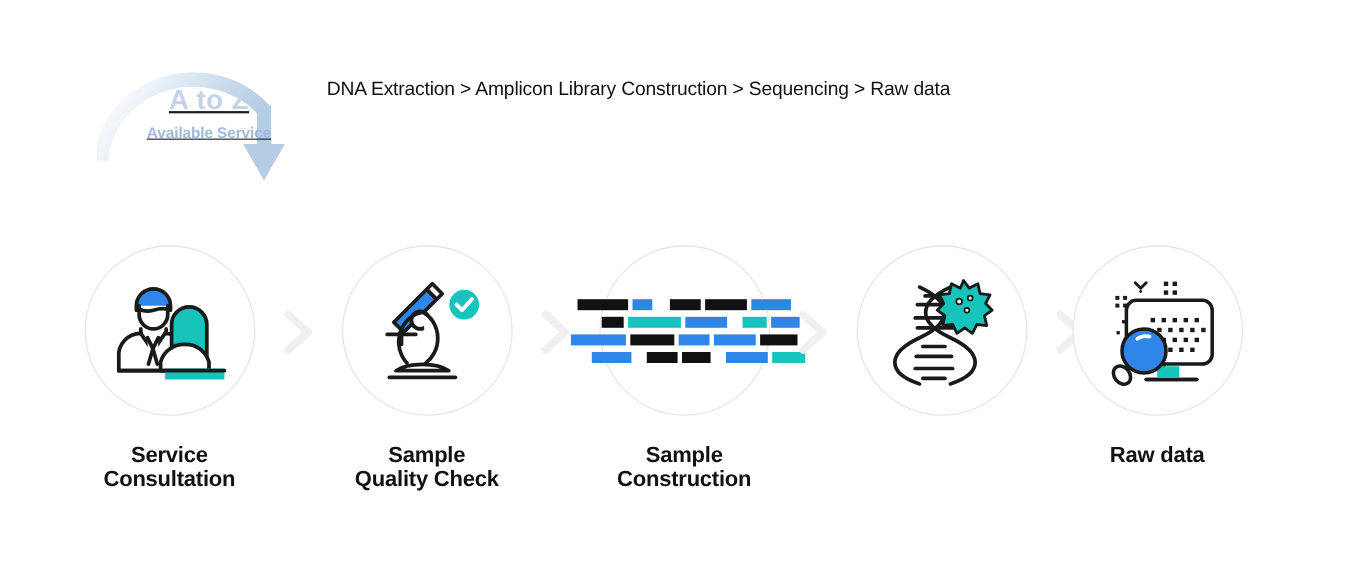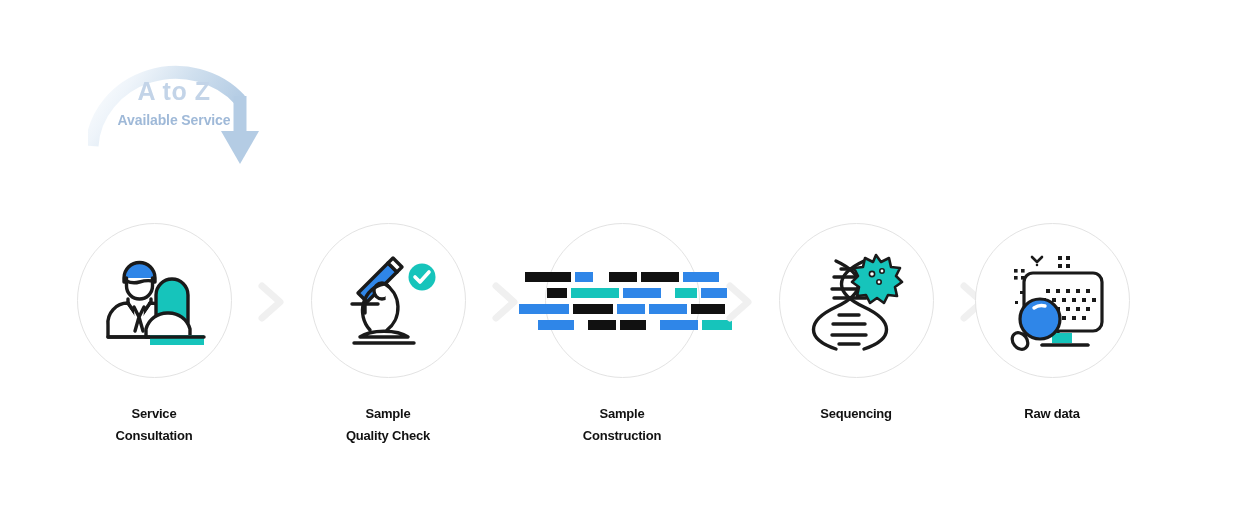--- a/index.html
+++ b/index.html
@@ -24,25 +24,26 @@
     width: 205px;
     height: 140px;
   }
   #atoz-badge .arc-svg {
     position: absolute;
     left: 0;
     top: 0;
   }
   #atoz-text-wrap {
     position: absolute;
-    left: 0;
+    left: 16px;
     top: 44px;
     width: 172px;
     text-align: center;
     pointer-events: none;
+    text-decoration: underline;
   }
   #atoz-title {
     font-size: 25px;
     font-weight: bold;
     letter-spacing: 0.5px;
     color: #c3d4e8;
     line-height: 1.1;
   }
   #atoz-subtitle {
     margin-top: 6px;
@@ -88,21 +89,21 @@
     border-radius: 50%;
     border: 1px solid #e3e3e3;
     background: #ffffff;
     box-sizing: border-box;
     display: flex;
     align-items: center;
     justify-content: center;
   }
   .step-label {
     margin-top: 25px;
-    font-size: 13px;
+    font-size: 20px;
     font-weight: bold;
     line-height: 22px;
     color: #111111;
     letter-spacing: -0.2px;
   }
   .step-label .l2 { display: block; }
 
   .chevron {
     position: absolute;
     top: 60px;
@@ -128,20 +129,21 @@
     <polygon points="133,97 171,97 152,130" fill="#b4cce4"></polygon>
   </svg>
 
   <div id="atoz-text-wrap">
     <div id="atoz-title">A to Z</div>
     <div id="atoz-subtitle">Available Service</div>
   </div>
 </div>
 
 <div id="header-lines">
+  <div class="hline">DNA Extraction &gt; Amplicon Library Construction &gt; Sequencing &gt; Raw data</div>
 </div>
 
 <div id="workflow">
 
   <div class="step" style="left:54px;">
     <div class="step-circle">
       <svg width="112" height="100" viewBox="0 0 112 100">
         <g fill="none" stroke="#1a1a1a" stroke-width="3.4" stroke-linejoin="round" stroke-linecap="round">
 
           <path d="M26 27 a15.5 15.5 0 0 1 31 0 v4 h-31 z" fill="#2f86e8" stroke="#1a1a1a"></path>
@@ -280,24 +282,20 @@
           <path d="M24 86 h34"></path>
           <path d="M31 95 h20"></path>
         </g>
 
         <path d="M68 6 l5 7 l8 -4 l2 9 l9 1 l-4 8 l6 6 l-7 5 l2 9 l-9 -1 l-4 8 l-7 -5 l-7 5 l-4 -8 l-9 1 l2 -9 l-7 -5 l6 -6 l-4 -8 l9 -1 l2 -9 l8 4 z" fill="#16c4bb" stroke="#1a1a1a" stroke-width="2.6" stroke-linejoin="round"></path>
         <circle cx="64" cy="25" r="2.6" fill="#ffffff" stroke="#1a1a1a" stroke-width="1.6"></circle>
         <circle cx="74" cy="22" r="2.2" fill="#ffffff" stroke="#1a1a1a" stroke-width="1.6"></circle>
         <circle cx="71" cy="33" r="2.2" fill="#ffffff" stroke="#1a1a1a" stroke-width="1.6"></circle>
       </svg>
     </div>
-    <div class="step-label">
-      <span>Sequencing</span>
-      <span class="l2"></span>
-    </div>
   </div>
 
   <div class="chevron" style="left:956px;">
     <svg width="34" height="44" viewBox="0 0 34 44">
       <polyline points="8,6 26,22 8,38" fill="none" stroke="#f0f0f0" stroke-width="7" stroke-linecap="round" stroke-linejoin="round"></polyline>
     </svg>
   </div>
 
   <div class="step" style="left:952px;">
     <div class="step-circle">

